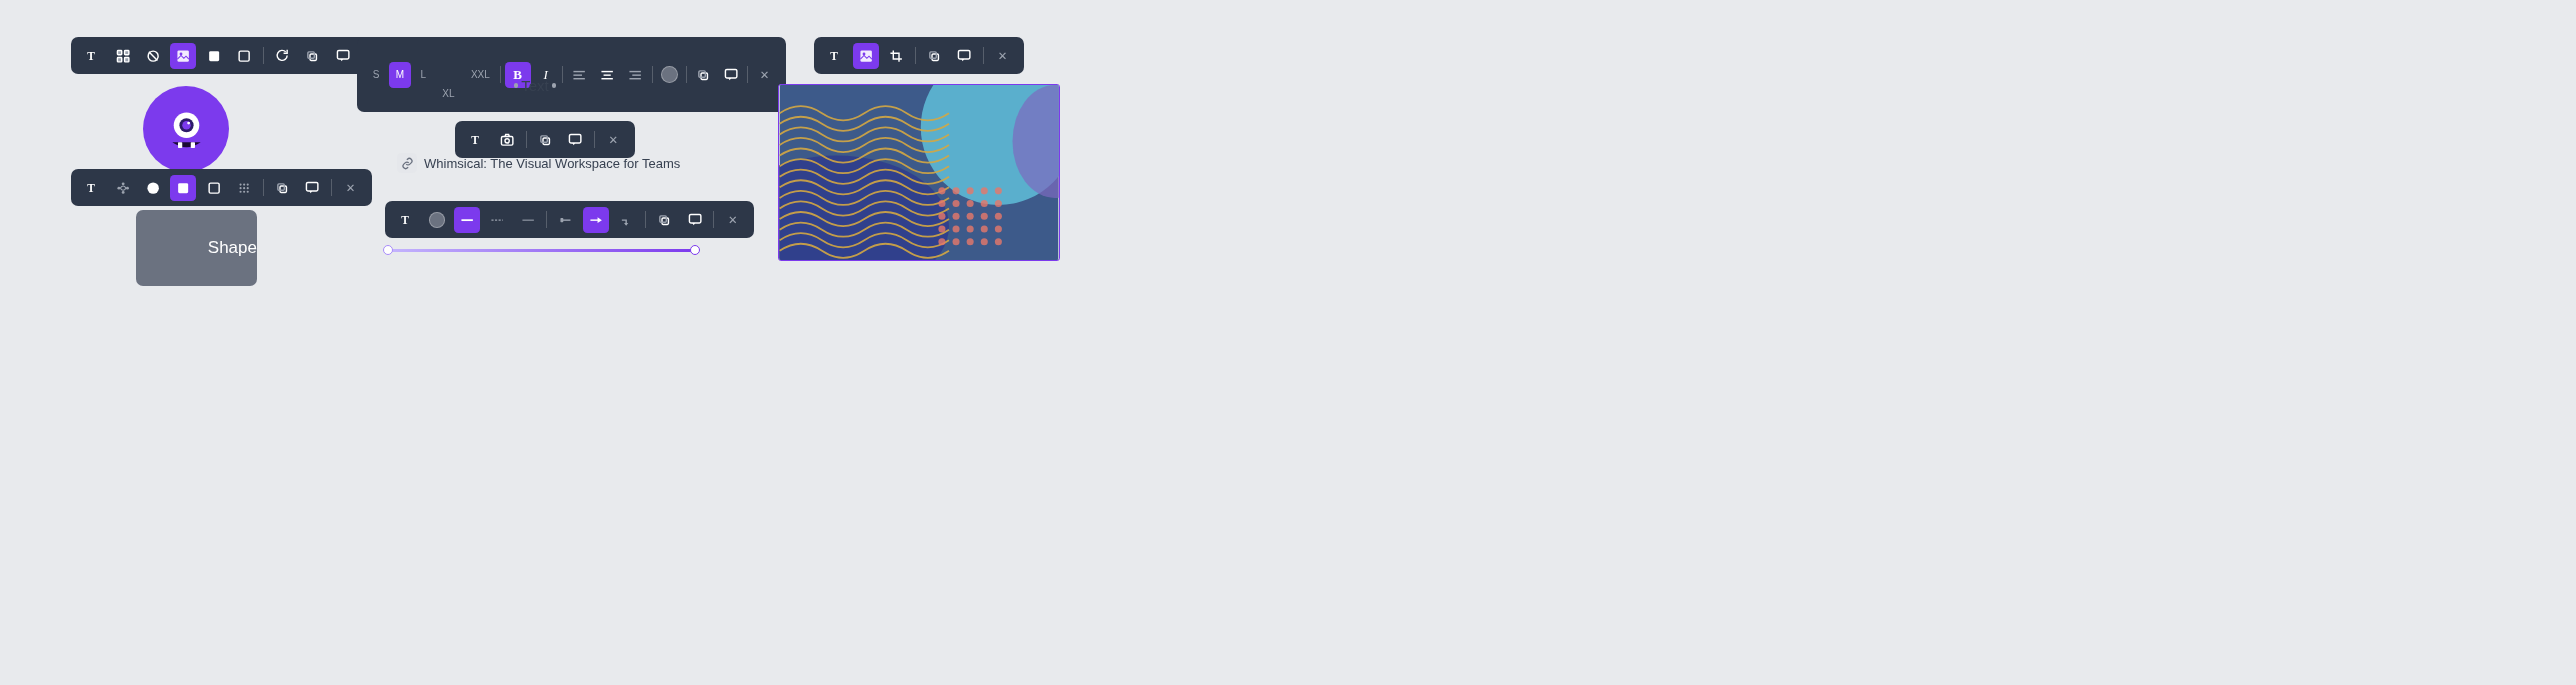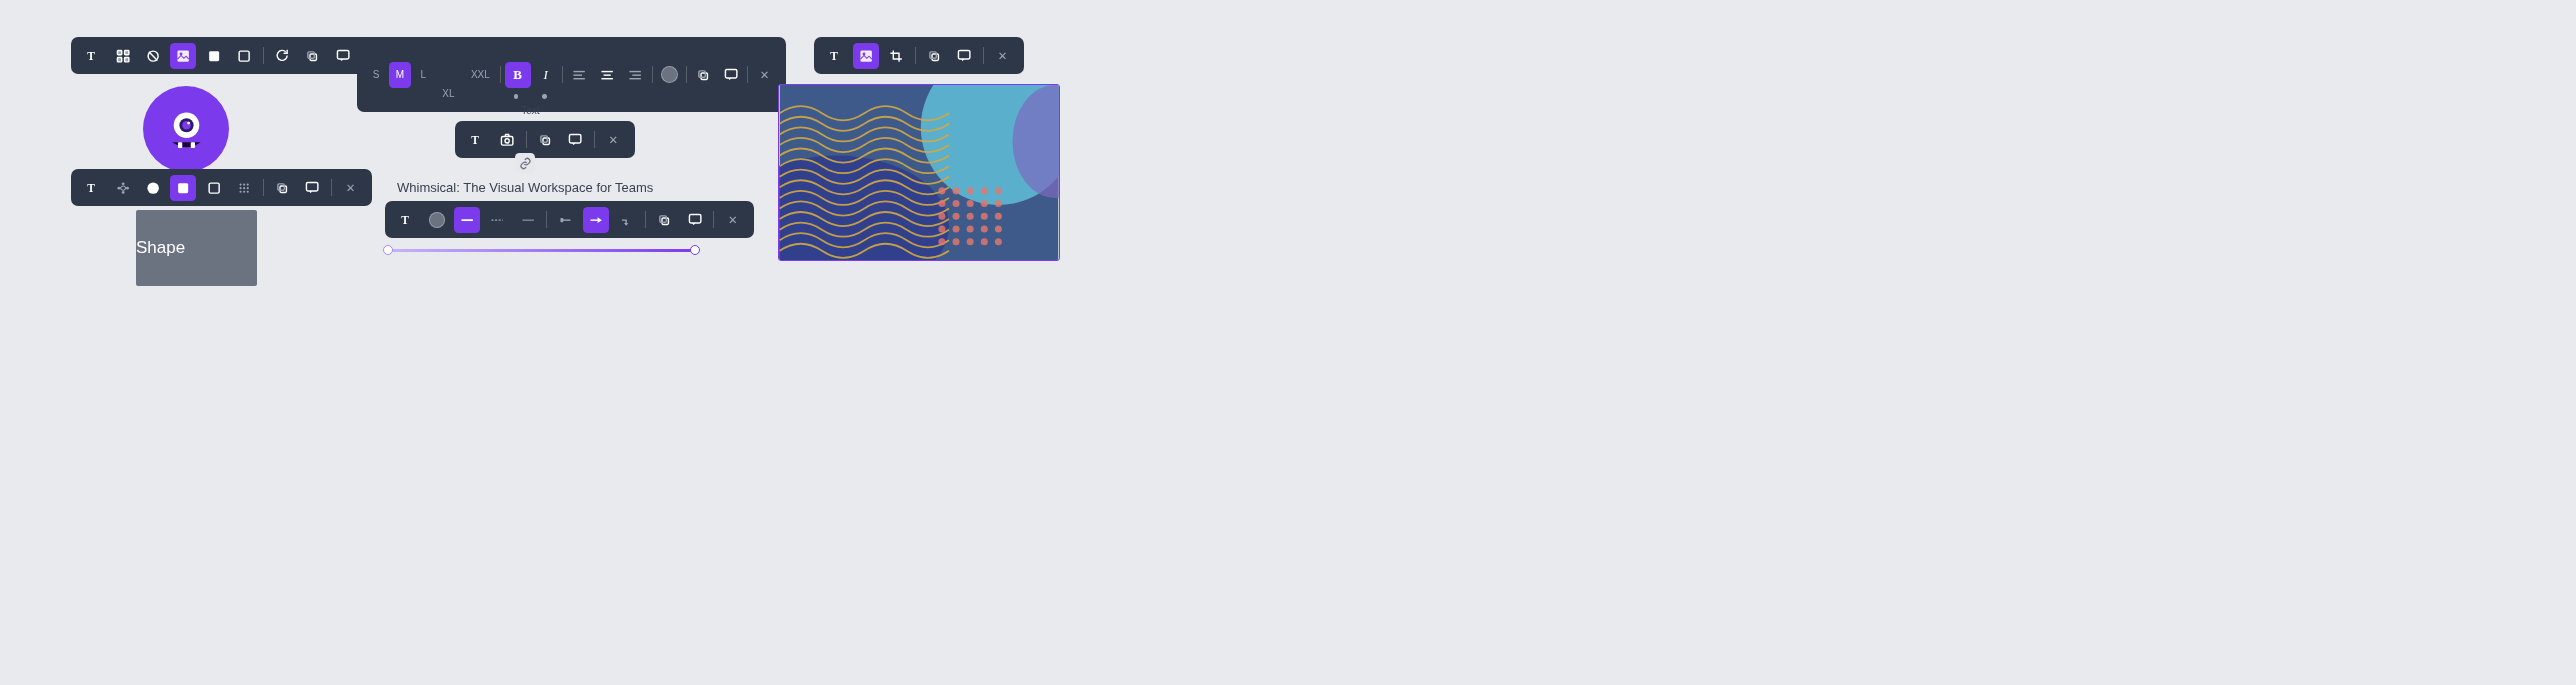--- a/index.html
+++ b/index.html
@@ -340,21 +340,21 @@
     <svg class="icon-svg" viewBox="0 0 20 20" stroke="#fff">
       <rect x="2" y="2" width="16" height="12" rx="2" stroke-width="2"></rect>
       <polyline points="6,14 8,17 10,14" fill="#fff" stroke="none"></polyline>
     </svg>
   </button>
   <div class="toolbar-divider"></div>
 
   <button class="toolbar-btn close">✕</button>
 </div>
 
-<div class="shape-box" style="position:absolute;top:210px;left:136px;width:121px;height:76px;background:#6b7280;border-radius:2px;display:flex;align-items:center;justify-content:flex-start;">
+<div class="shape-box" style="position:absolute;top:210px;left:136px;width:121px;height:76px;background:#6b7280;border-radius:7px;display:flex;align-items:center;justify-content:flex-end;">
   <span style="color:#fff;font-size:17px;font-weight:400;">Shape</span>
 </div>
 
 <div class="toolbar" style="top:37px;left:357px;gap:2.1px;">
 
   <button class="size-btn" style="color:#9ca3af;">S</button>
   <button class="size-btn active" style="background:#7c3aed;color:#fff;">M</button>
   <button class="size-btn" style="color:#9ca3af;">L</button>
   <button class="size-btn" style="color:#9ca3af;margin-top:38px;">XL</button>
   <button class="size-btn" style="color:#9ca3af;">XXL</button>
@@ -408,21 +408,21 @@
       <polyline points="6,14 8,17 10,14" fill="#fff" stroke="none"></polyline>
     </svg>
   </button>
   <div class="toolbar-divider"></div>
 
   <button class="toolbar-btn close">✕</button>
 </div>
 
 <div class="text-label" style="position:absolute;top:77px;left:514px;">
   <span style="width:4.3px;height:4.3px;background:#9ca3af;border-radius:50%;display:inline-block;"></span>
-  <span style="font-size:10px;color:#374151;margin-top:28px;"> Text </span>
+  <span style="font-size:15px;color:#374151;"> Text </span>
   <span style="width:4.3px;height:4.3px;background:#9ca3af;border-radius:50%;display:inline-block;"></span>
 </div>
 
 <div class="toolbar" style="top:121px;left:455px;gap:4.3px;">
 
   <button class="toolbar-btn">
     <svg viewBox="0 0 20 20" width="14.3" height="14.3" style="font-size:16px">
         <text x="3" y="16" fill="#fff" stroke="none" font-size="16" font-weight="700" font-family="serif">T</text>
       </svg>
   </button>
@@ -447,21 +447,21 @@
     <svg class="icon-svg" viewBox="0 0 20 20" stroke="#fff">
       <rect x="2" y="2" width="16" height="12" rx="2" stroke-width="2"></rect>
       <polyline points="6,14 8,17 10,14" fill="#fff" stroke="none"></polyline>
     </svg>
   </button>
   <div class="toolbar-divider"></div>
 
   <button class="toolbar-btn close">✕</button>
 </div>
 
-<div style="position:absolute;top:153px;left:397px;display:flex;align-items:center;gap:7.1px;flex-direction:column;">
+<div style="position:absolute;top:153px;left:397px;display:flex;align-items:center;gap:7.1px;">
 
   <div style="width:20px;height:20px;background:#e5e7eb;border-radius:4.3px;display:flex;align-items:center;justify-content:center;">
     <svg viewBox="0 0 20 20" width="13" height="13">
       <path d="M8 11a4 4 0 0 0 5.66 0l2-2a4 4 0 0 0-5.66-5.66l-1 1" fill="none" stroke="#6b7280" stroke-width="2"></path>
       <path d="M12 9a4 4 0 0 0-5.66 0l-2 2a4 4 0 0 0 5.66 5.66l1-1" fill="none" stroke="#6b7280" stroke-width="2"></path>
     </svg>
   </div>
   <span style="font-size:13px;color:#374151;">Whimsical: The Visual Workspace for Teams</span>
 </div>
 

